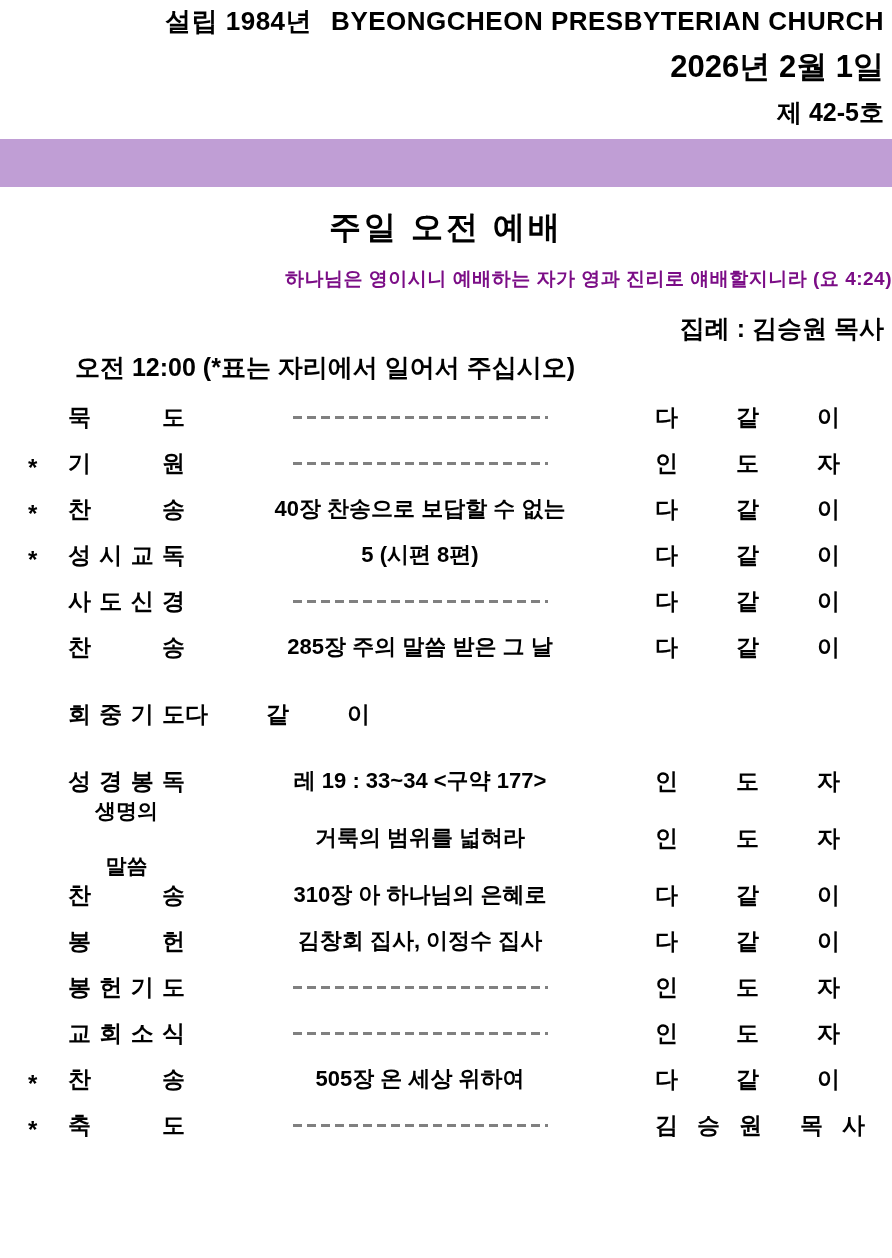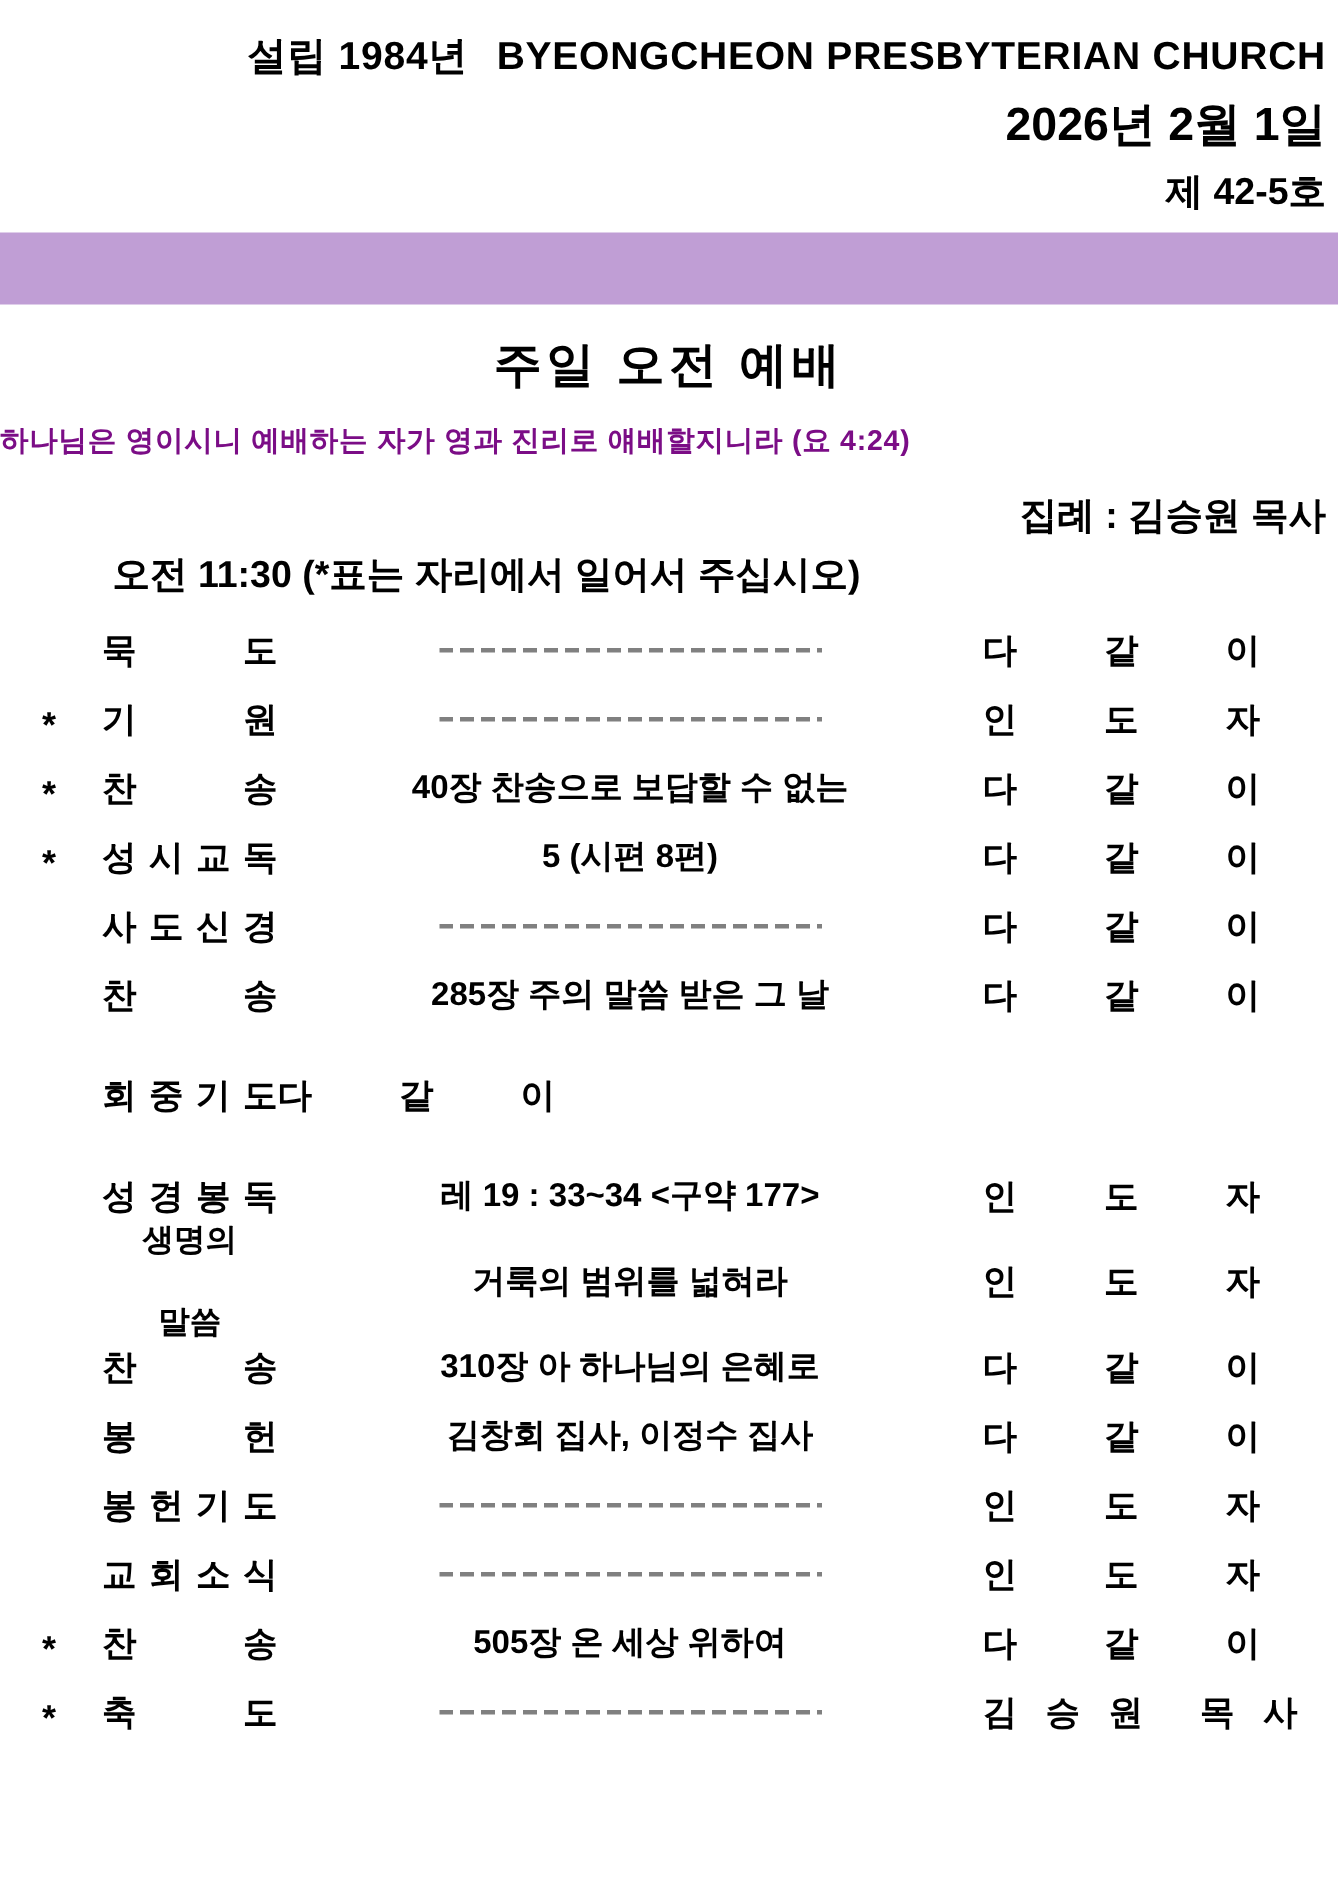--- a/index.html
+++ b/index.html
@@ -9,30 +9,30 @@
     color:#000;
     font-family:"Liberation Sans","DejaVu Sans",sans-serif;
     font-weight:bold;
     overflow:hidden;
   }
   .page { width:892px; height:1258px; position:relative; }
 
   
   .h-line1 {
     display:flex; justify-content:space-between; align-items:flex-end;
-    margin-top:22px; padding:0 8px 0 165px;
+    margin-top:6px; padding:0 8px 0 165px;
     font-size:26px; line-height:30px; letter-spacing:0.5px;
   }
   .h-line2 { margin-top:16px; text-align:right; padding-right:8px; font-size:31px; line-height:30px; }
   .h-line3 { margin-top:15px; text-align:right; padding-right:8px; font-size:25px; line-height:30px; }
 
   .band { margin-top:12px; height:48px; width:100%; background:var(--banner,#c09ed5); }
 
   .title { margin:20px 0 0 0; text-align:center; font-size:32px; line-height:40px; letter-spacing:3px; }
-  .scripture { margin-top:20px; text-align:left; font-size:19px; line-height:24px; color:var(--scripture,#7b0d86); letter-spacing:0.5px; }
+  .scripture { margin-top:20px; text-align:right; font-size:19px; line-height:24px; color:var(--scripture,#7b0d86); letter-spacing:0.5px; }
   .officiant { margin-top:22px; text-align:right; padding-right:8px; font-size:25px; line-height:30px; }
   .time-note { margin-top:9px; padding-left:75px; font-size:25px; line-height:30px; }
 
   
   .order { margin-top:12px; }
   .row { display:flex; align-items:center; height:46px; }
   .row.tall-content { height:88px; }
   .row.tall-item { height:68px; }
 
   .star {
@@ -73,21 +73,21 @@
     <span>BYEONGCHEON PRESBYTERIAN CHURCH</span>
   </div>
   <div class="h-line2">2026년 2월 1일</div>
   <div class="h-line3">제 42-5호</div>
 
   <div class="band"></div>
 
   <div class="title">주일 오전 예배</div>
   <div class="scripture">하나님은 영이시니 예배하는 자가 영과 진리로 얘배할지니라 (요 4:24)</div>
   <div class="officiant">집례 : 김승원 목사</div>
-  <div class="time-note">오전 11:30 (*표는 자리에서 일어서 주십시오)</div>
+  <div class="time-note">오전 12:00 (*표는 자리에서 일어서 주십시오)</div>
 
   <div class="order" id="order-list">
       <div class="row">
         <span class="star"></span>
         <span class="item">
           <span class="item-char">묵</span>
           <span class="item-char">도</span>
         </span>
         <span class="content">
           <span class="dashes"></span>

